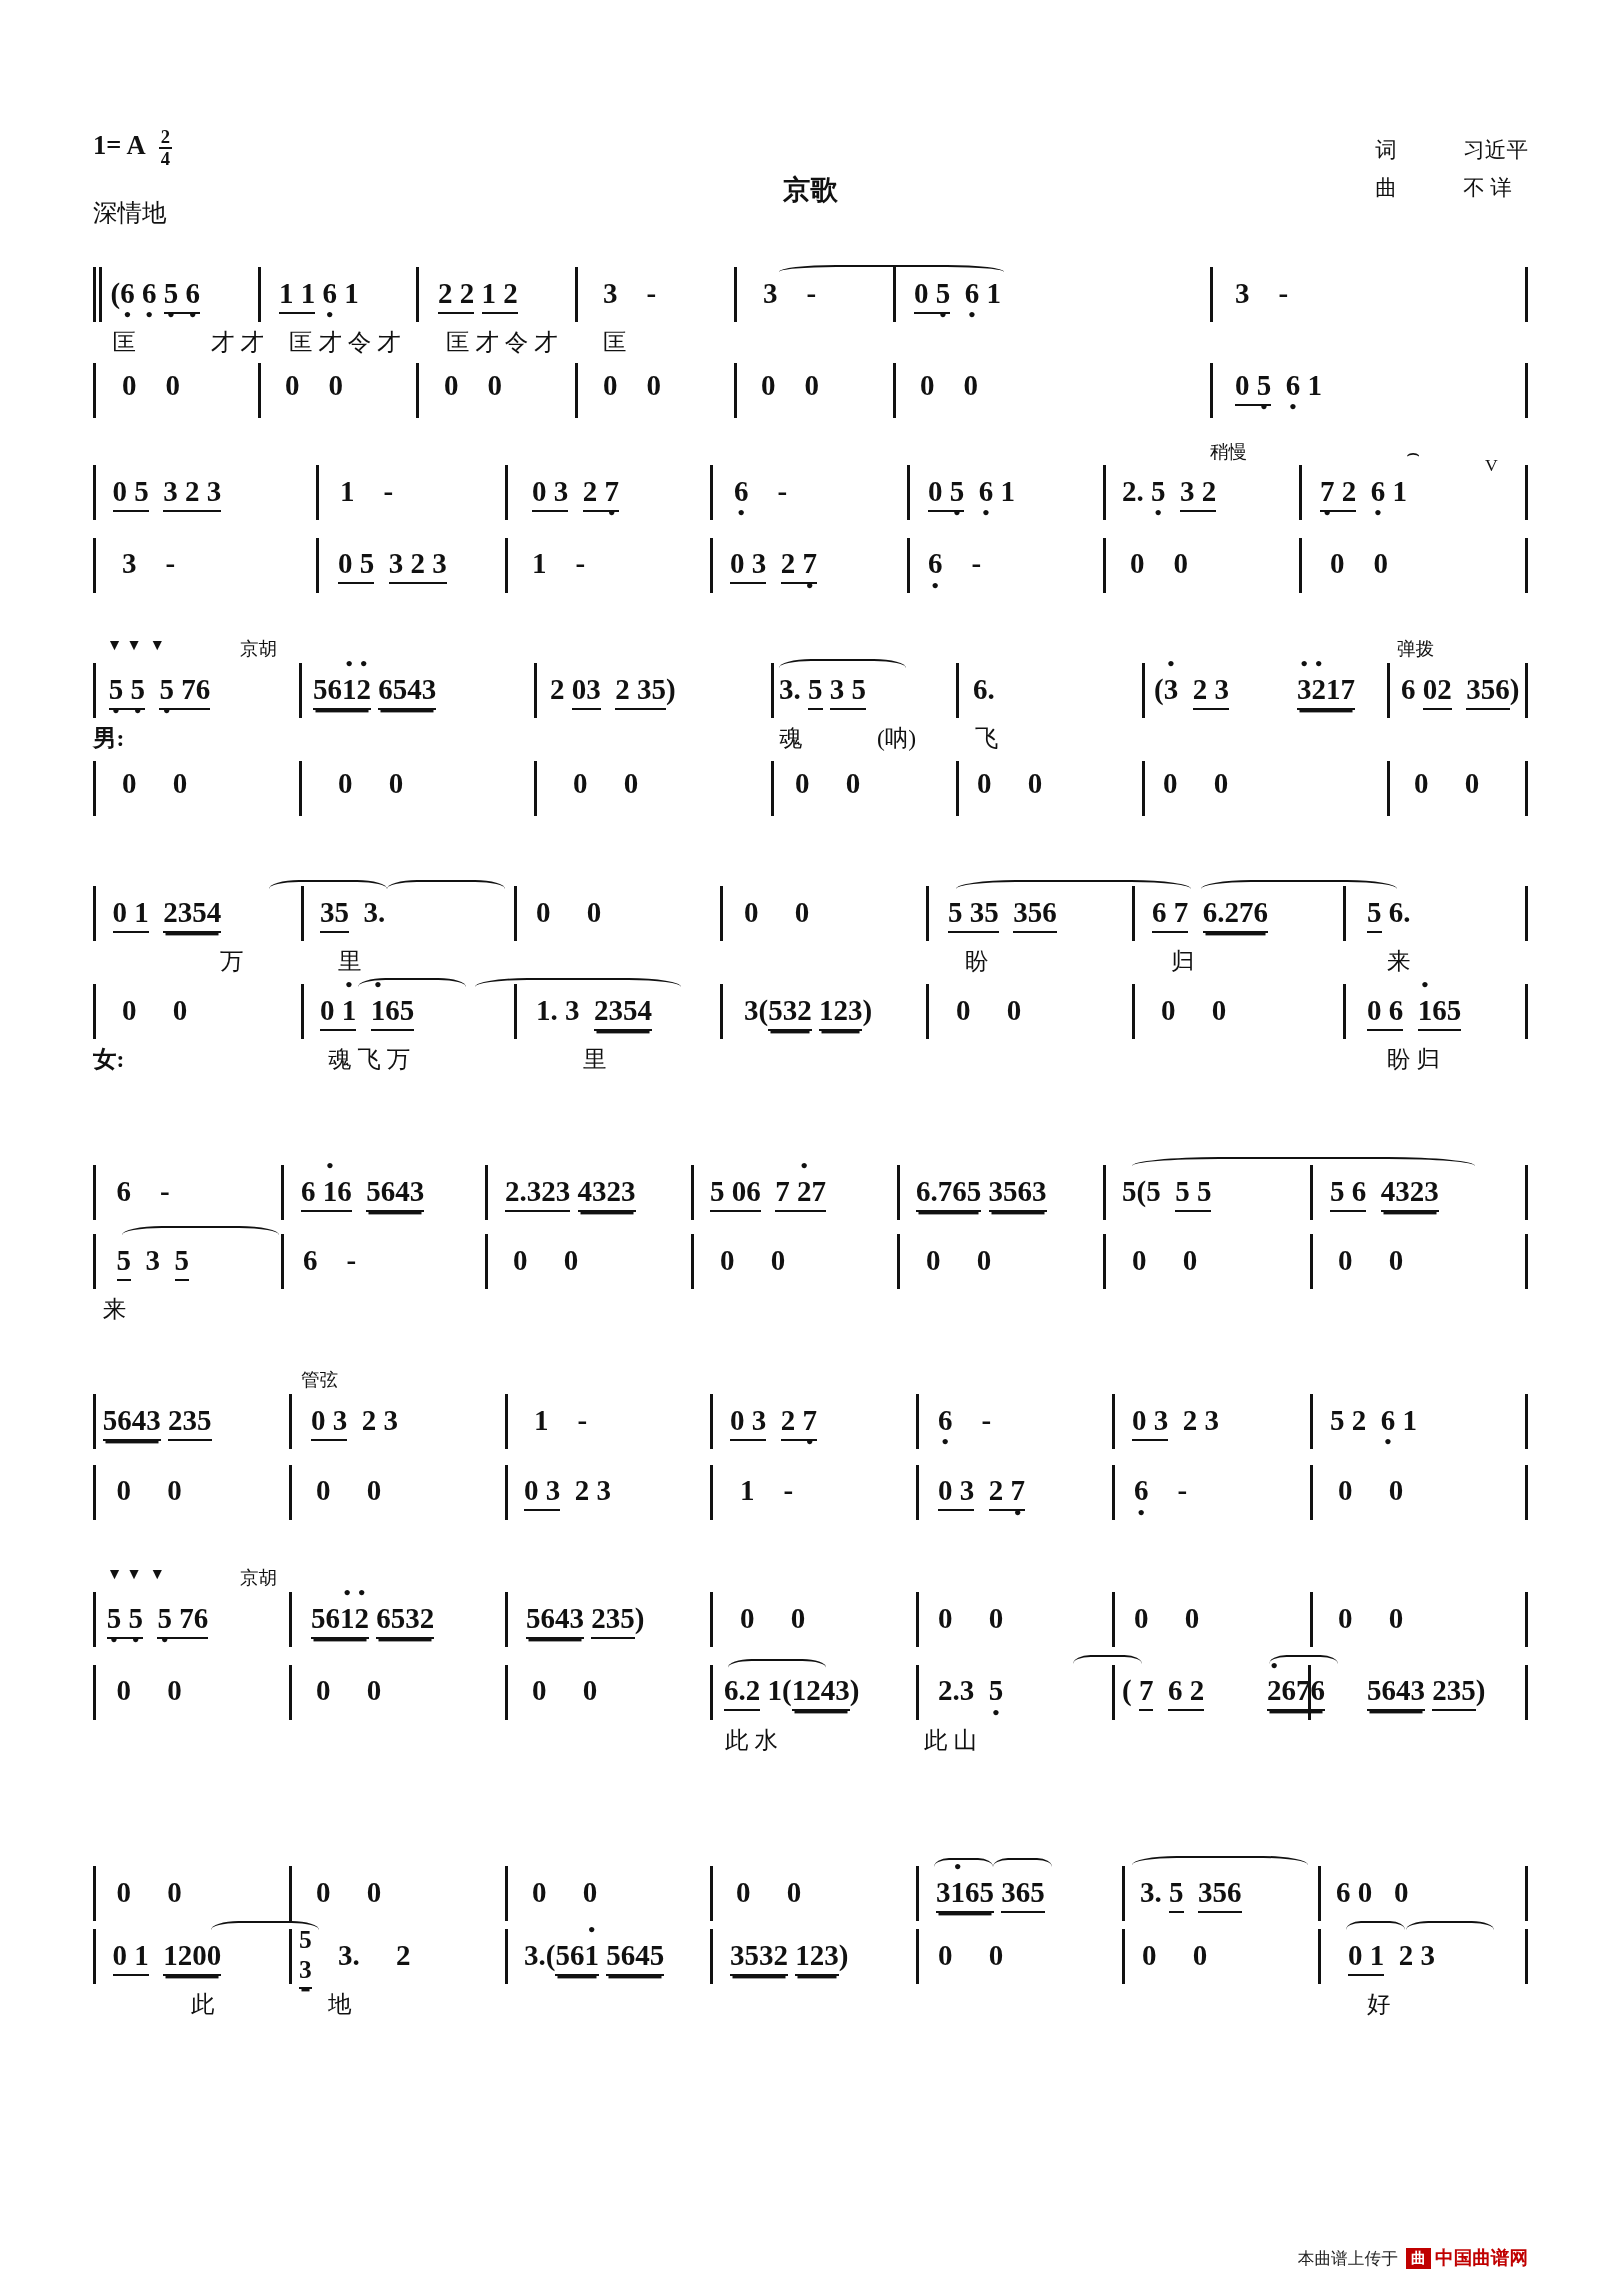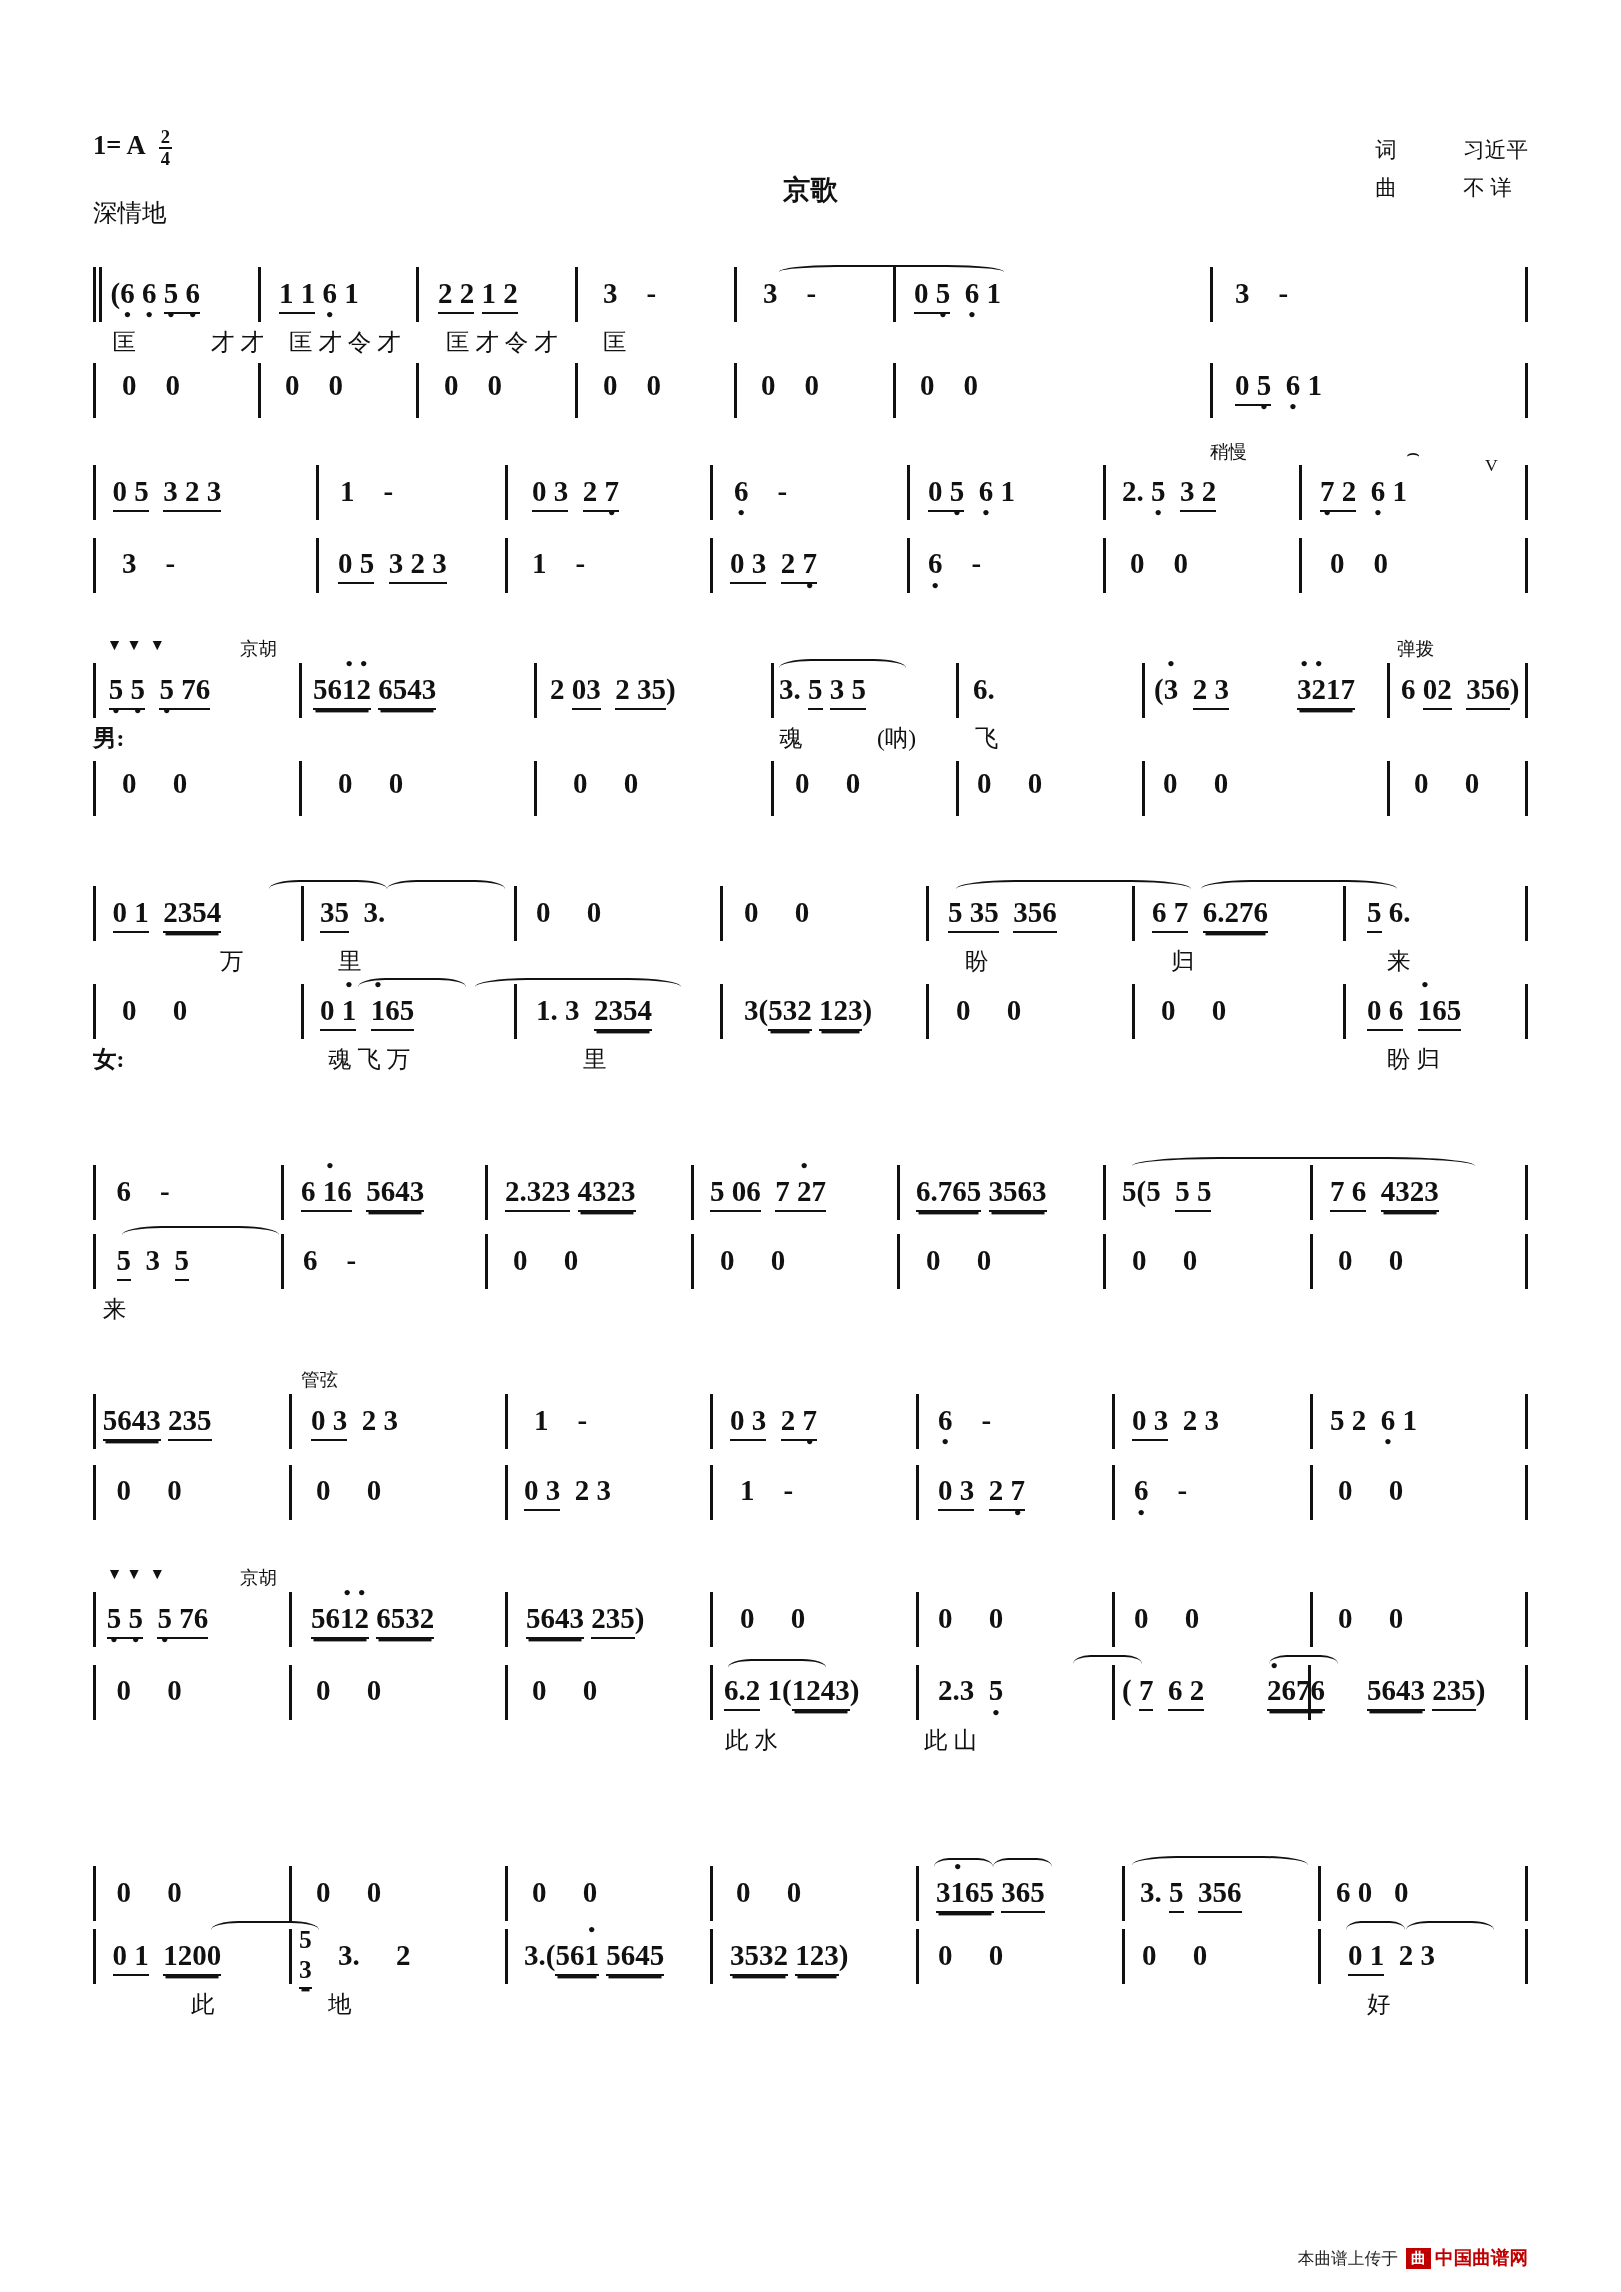--- a/index.html
+++ b/index.html
@@ -303,21 +303,21 @@
       <div class="bar" style="left:1010px;"></div>
       <div class="bar" style="left:1217px;"></div>
       <div class="bar" style="left:1432px;"></div>
       <div class="notes">
         <span class="n" style="left:23.5px;top:13.7px;">6 &nbsp; &nbsp;-</span>
         <span class="n" style="left:208px;top:13.7px;"><span class="u1">6 <span class="dotup">1</span>6</span> &nbsp;<span class="u2">5643</span></span>
         <span class="n" style="left:412px;top:13.7px;"><span class="u1">2.323</span> <span class="u2">4323</span></span>
         <span class="n" style="left:617px;top:13.7px;"><span class="u1">5 06</span> &nbsp;<span class="u1">7 <span class="dotup">2</span>7</span></span>
         <span class="n" style="left:823px;top:13.7px;"><span class="u2">6.765</span> <span class="u2">3563</span></span>
         <span class="n" style="left:1029px;top:13.7px;">5(5 &nbsp;<span class="u1">5 5</span></span>
-        <span class="n" style="left:1237px;top:13.7px;"><span class="u1">7 6</span> &nbsp;<span class="u2">4323</span></span>
+        <span class="n" style="left:1237px;top:13.7px;"><span class="u1">5 6</span> &nbsp;<span class="u2">4323</span></span>
         <div class="slur" style="left:1039px;top:-3.9px;width:343px;"></div>
       </div>
     </div>
     <div style="height:5.9px;"></div>
     <div class="row">
       <div class="bar" style="left:0;"></div>
       <div class="bar" style="left:188px;"></div>
       <div class="bar" style="left:392px;"></div>
       <div class="bar" style="left:598px;"></div>
       <div class="bar" style="left:804px;"></div>

